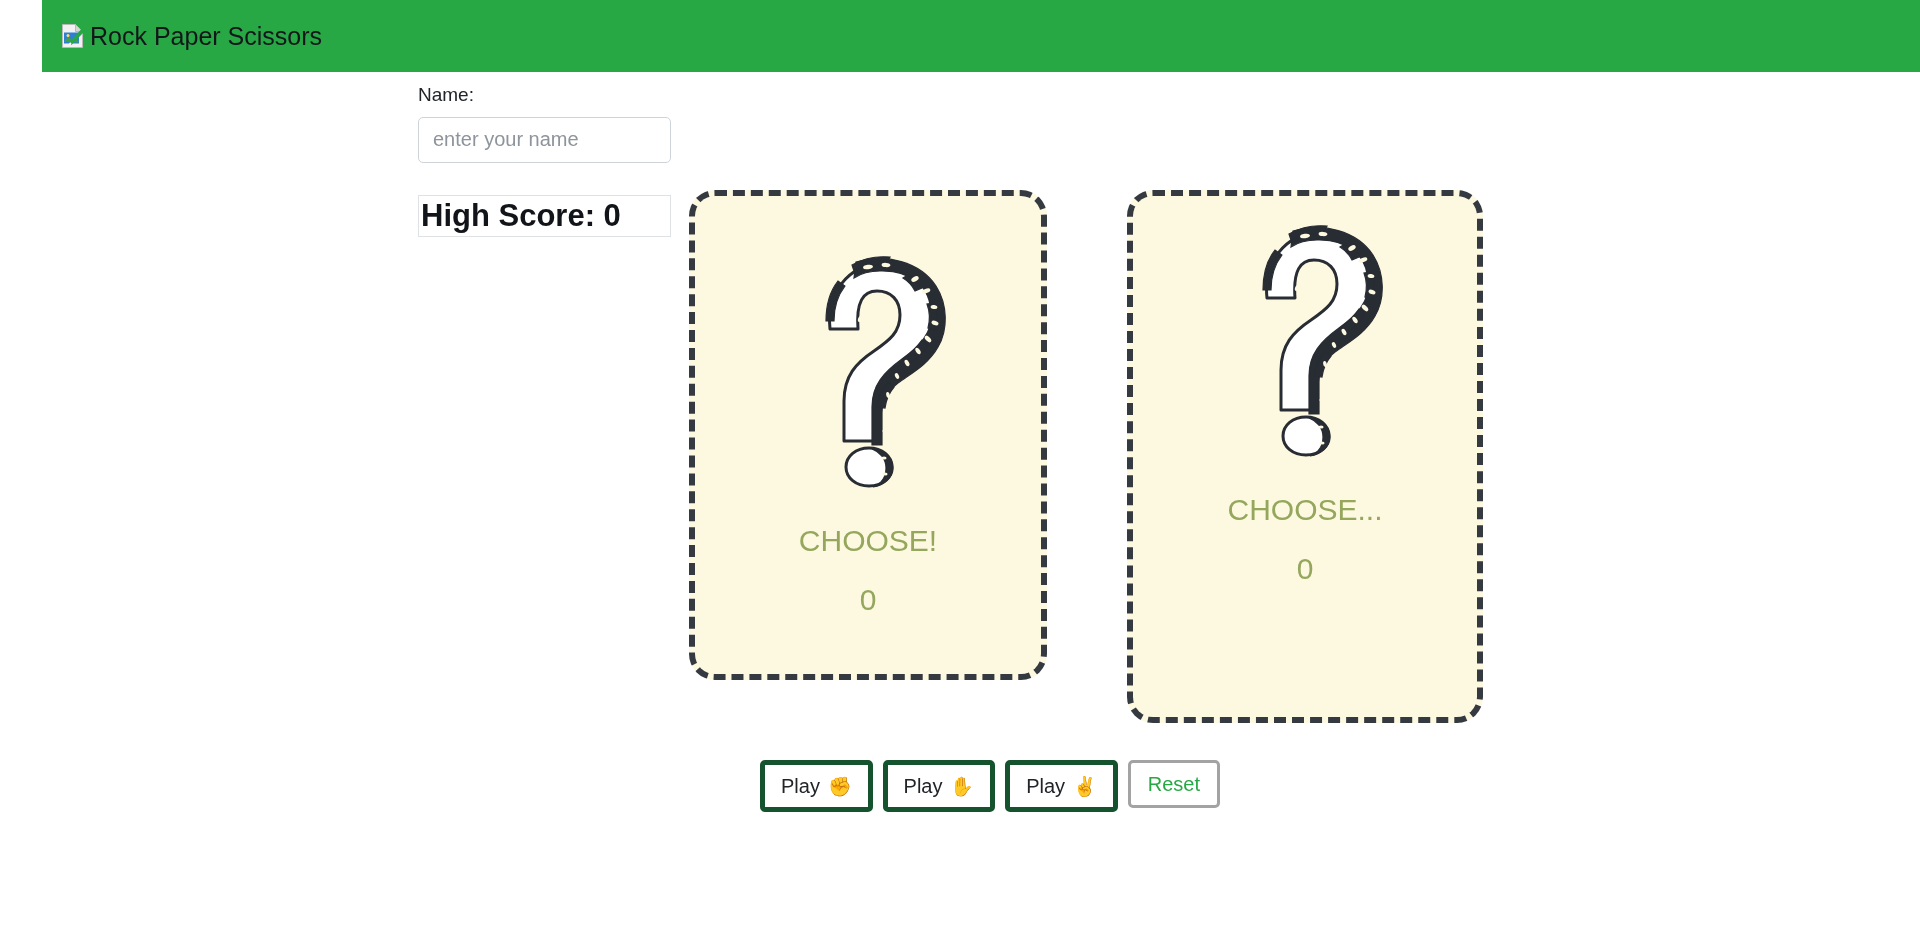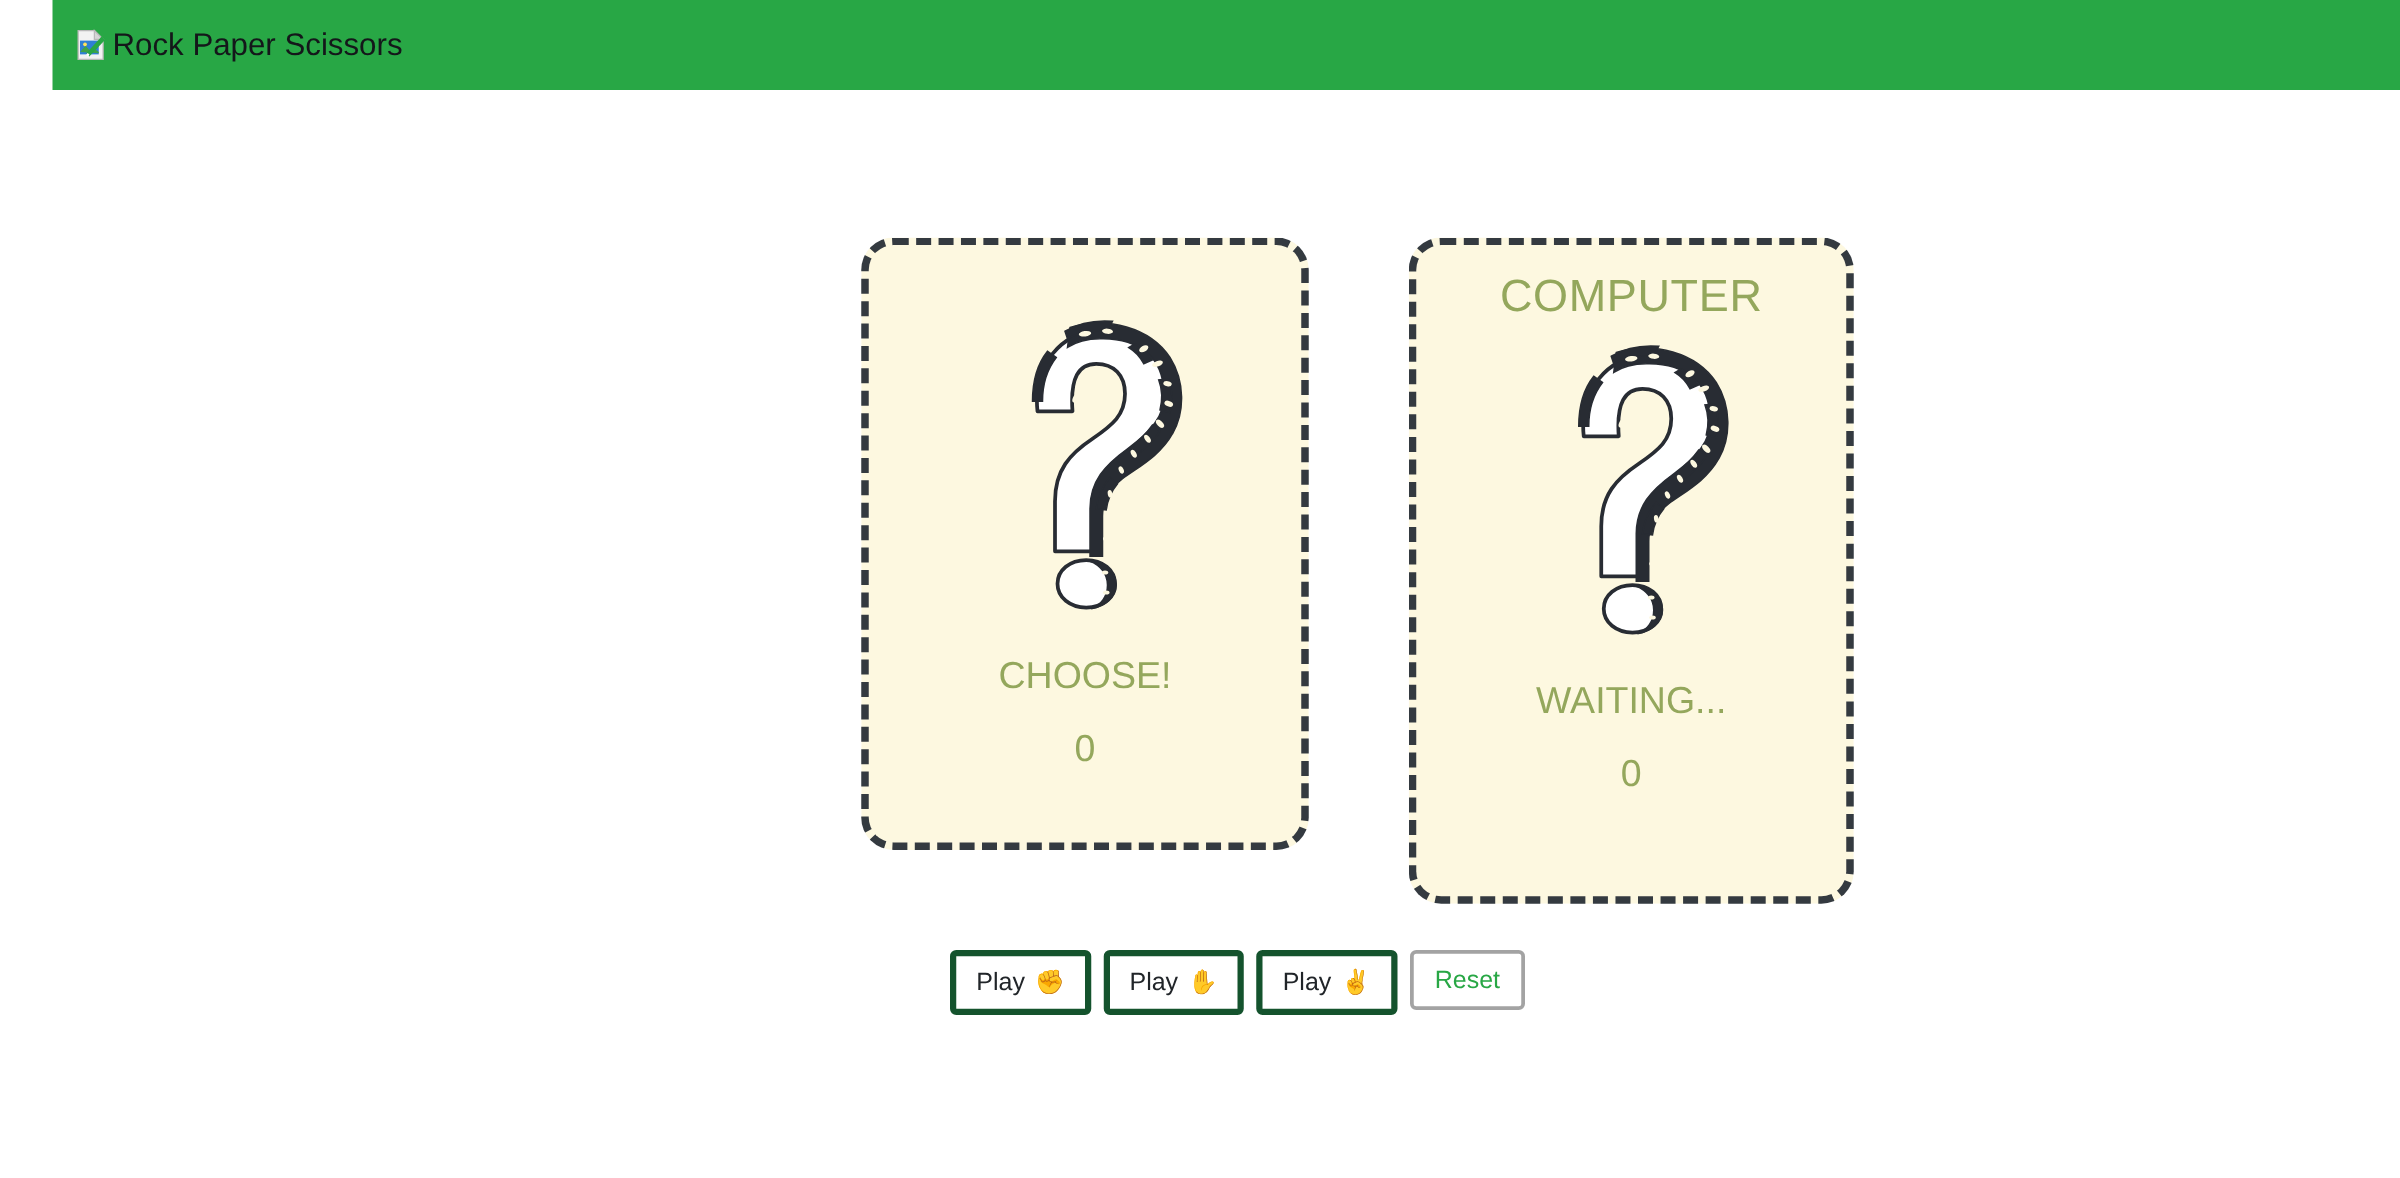--- a/index.html
+++ b/index.html
@@ -198,20 +198,27 @@
         <path d="M21.5 6 L9 19.5 l2.4 2.6 L24 9 z" fill="#28a745"></path>
         <path d="M10.2 19.3 l-1.2 1.3 1.4 1.5 1.2 -1.3 z" fill="#ffffff"></path>
       </svg>
     </span>
     <span>Rock Paper Scissors</span>
   </div>
 </div>
 
 <div class="page">
 
+  <div class="left-panel">
+    <div class="field-label">Name:</div>
+    <input class="name-input" type="text" placeholder="enter your name" style="">
+    <div class="high-score-box">
+      <span class="high-score-text">High Score: 0</span>
+    </div>
+  </div>
 
   <div class="card card-player">
     <div class="qmark-wrap">
       <svg viewBox="0 0 200 270" aria-hidden="true">
         <g fill="#ffffff" stroke="#282c33" stroke-width="3" stroke-linejoin="round" stroke-linecap="round">
           <path d="M62 84 C58 47 82 20 110 20 C141 20 164 41 164 70 C164 100 146 112 129 124
                    C113 135 106 143 106 160 L106 196 L76 196 L76 156
                    C76 131 88 118 106 106 C122 95 132 87 132 70
                    C132 55 123 46 109 46 C95 46 88 57 90 84 Z"></path>
         </g>
@@ -253,21 +260,20 @@
           <ellipse cx="116" cy="213" rx="2.6" ry="1.6" fill="#fdf8e0"></ellipse>
           <ellipse cx="117" cy="229" rx="2.6" ry="1.6" fill="#fdf8e0"></ellipse>
         </g>
       </svg>
     </div>
     <div class="card-status">CHOOSE!</div>
     <div class="card-score">0</div>
   </div>
 
   <div class="card card-computer">
-    <div class="card-title">COMPUTER</div>
     <div class="qmark-wrap">
       <svg viewBox="0 0 200 270" aria-hidden="true">
         <g fill="#ffffff" stroke="#282c33" stroke-width="3" stroke-linejoin="round" stroke-linecap="round">
           <path d="M62 84 C58 47 82 20 110 20 C141 20 164 41 164 70 C164 100 146 112 129 124
                    C113 135 106 143 106 160 L106 196 L76 196 L76 156
                    C76 131 88 118 106 106 C122 95 132 87 132 70
                    C132 55 123 46 109 46 C95 46 88 57 90 84 Z"></path>
         </g>
         <g fill="#282c33" stroke="#282c33" stroke-width="1.2">
           <path d="M88 17 C118 8 152 17 168 41 C180 60 180 85 170 102 C160 120 142 129 130 138
@@ -299,21 +305,21 @@
           <ellipse cx="92" cy="74" rx="3.2" ry="1.9" transform="rotate(-70 92 74)"></ellipse>
         </g>
         <g>
           <path d="M78 222 c0 -11 10 -19 23 -19 c13 0 23 8 23 19 c0 11 -10 19 -23 19 c-13 0 -23 -8 -23 -19 z" fill="#ffffff" stroke="#282c33" stroke-width="3"></path>
           <path d="M104 204 c12 1 21 9 21 19 c0 10 -9 17 -20 19 c8 -3 13 -10 13 -19 c0 -9 -6 -16 -14 -19 z" fill="#282c33" stroke="#282c33" stroke-width="1.2"></path>
           <ellipse cx="116" cy="213" rx="2.6" ry="1.6" fill="#fdf8e0"></ellipse>
           <ellipse cx="117" cy="229" rx="2.6" ry="1.6" fill="#fdf8e0"></ellipse>
         </g>
       </svg>
     </div>
-    <div class="card-status">WAITING...</div>
+    <div class="card-status">CHOOSE...</div>
     <div class="card-score">0</div>
   </div>
 
   <div class="button-row">
     <button class="btn">
       <span>Play</span>
       <span class="emoji">✊</span>
     </button>
     <button class="btn">
       <span>Play</span>

